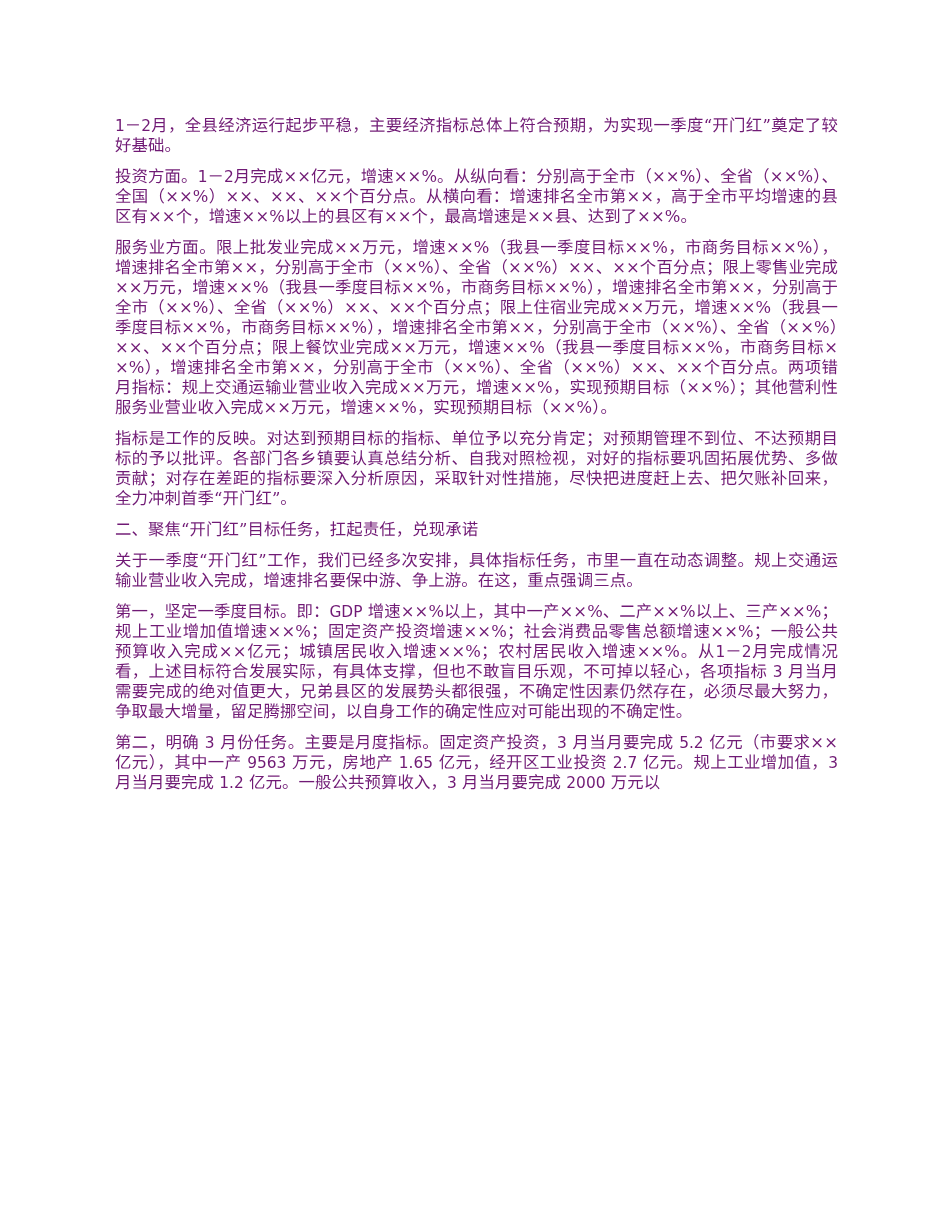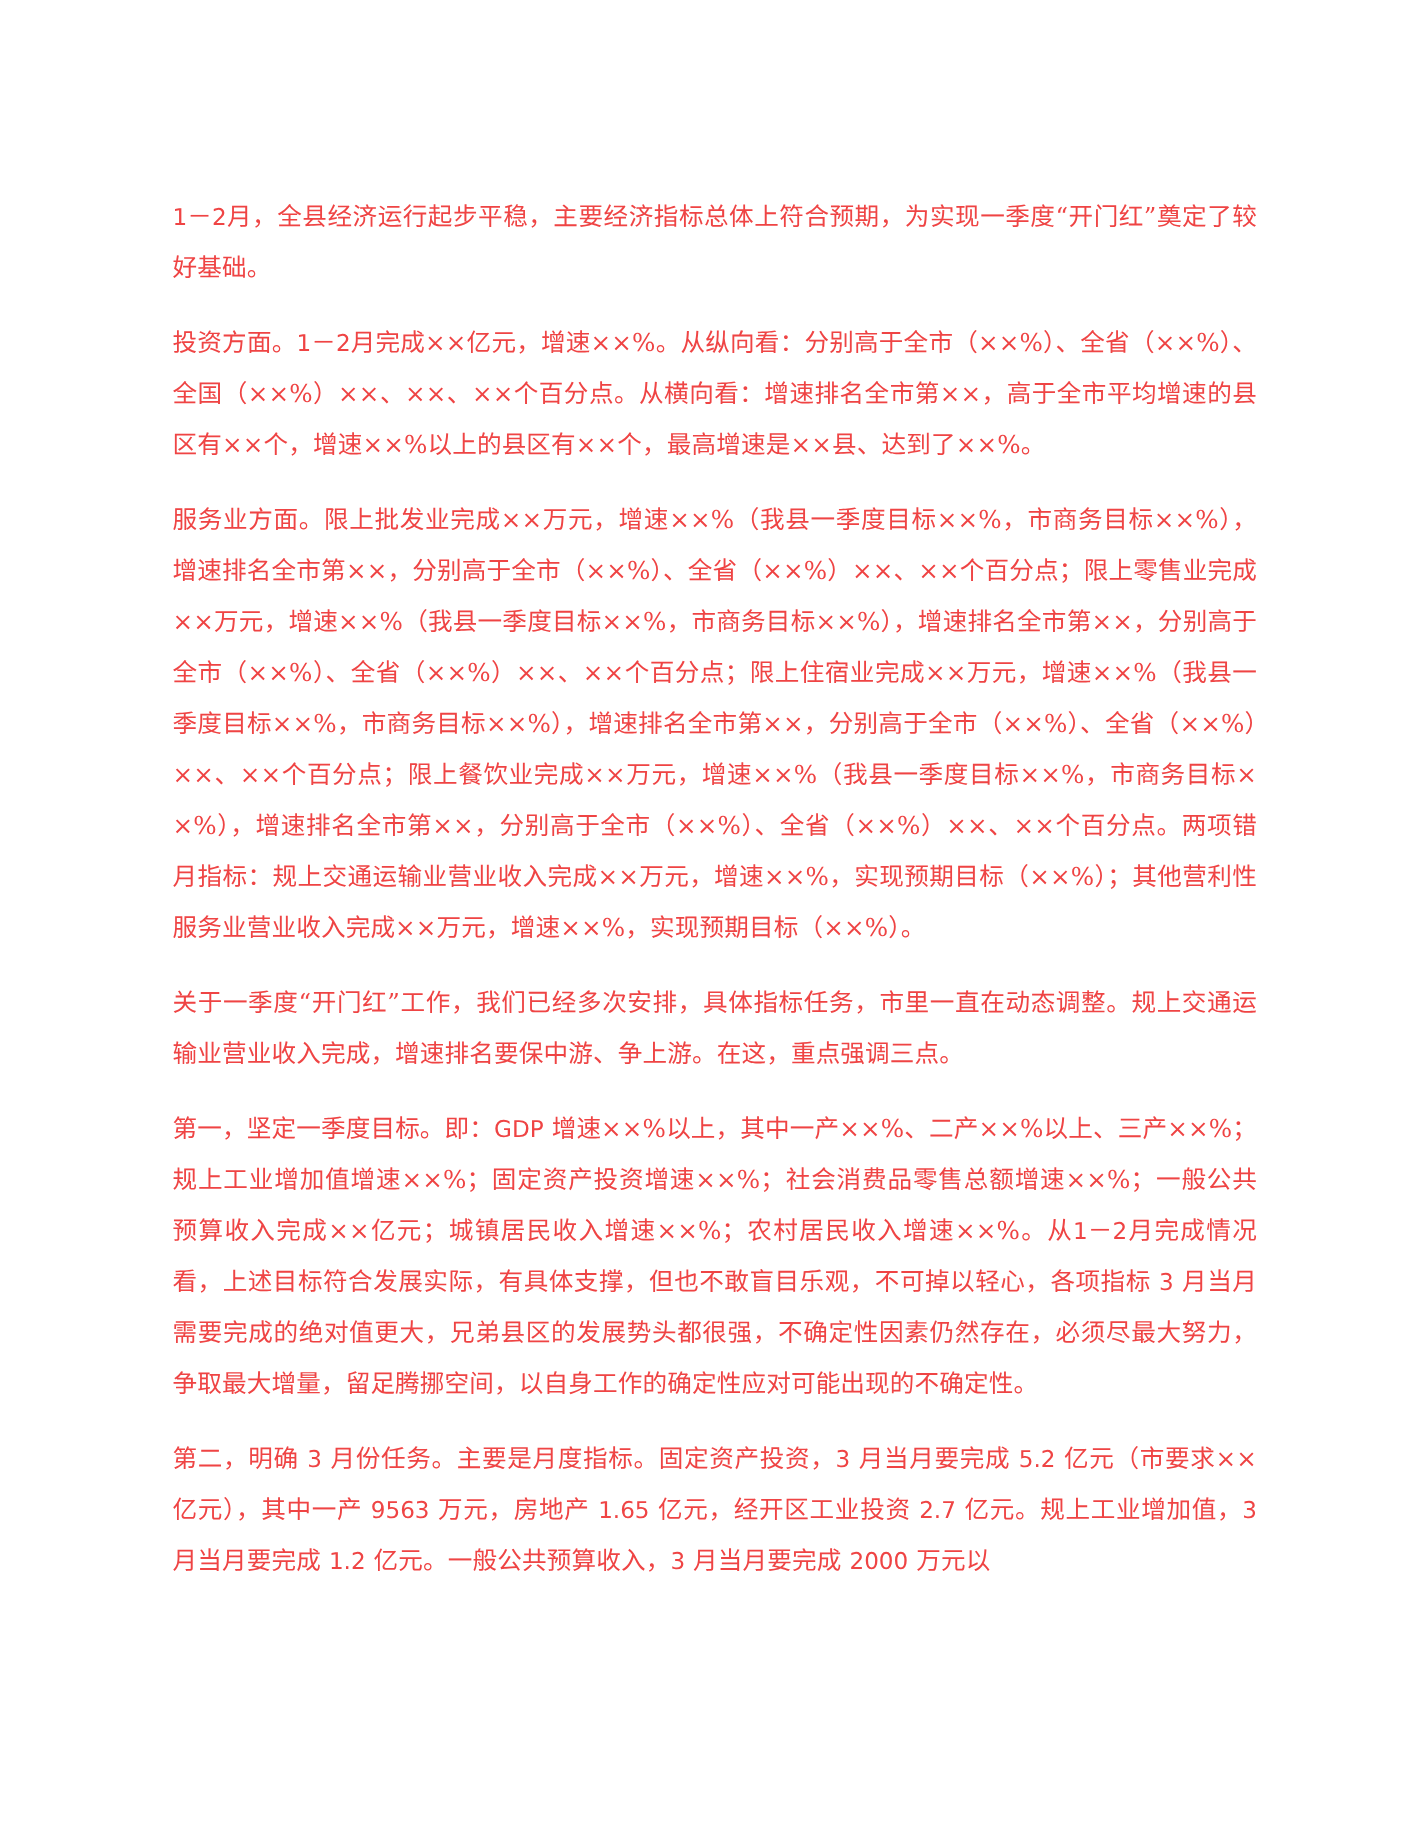--- a/index.html
+++ b/index.html
@@ -20,28 +20,28 @@
     box-sizing: border-box;
     width: 950px;
     height: 1230px;
     padding: 112px 112px 0 115px;
     background: #ffffff;
   }
   .doc-body {
     width: 723px;
   }
   p.para {
-    margin: 16px 0 11px 0;
+    margin: 4px 0 11px 0;
     font-size: 16.4px;
-    line-height: 34px;
+    line-height: 20px;
     text-align: justify;
     text-justify: inter-ideograph;
     letter-spacing: 0.1px;
     word-break: break-all;
-    color: #ef4444;
+    color: #701a75;
     font-family: "DejaVu Serif", "Liberation Serif", serif;
   }
   p.para.heading {
     margin-bottom: 11px;
   }
   
   .num {
     font-family: "DejaVu Sans", "Liberation Sans", sans-serif;
     font-size: 15.4px;
     letter-spacing: 0;
@@ -54,21 +54,23 @@
   <div class="doc-body">
 
     <p class="para"><span class="num">1</span>－<span class="num">2</span>月，全县经济运行起步平稳，主要经济指标总体上符合预期，为实现一季度“开门红”奠定了较好基础。</p>
 
     <p class="para">投资方面。<span class="num">1</span>－<span class="num">2</span>月完成××亿元，增速××%。从纵向看：分别高于全市（××%）、全省（××%）、全国（××%）××、××、××个百分点。从横向看：增速排名全市第××，高于全市平均增速的县区有××个，增速××%以上的县区有××个，最高增速是××县、达到了××%。</p>
 
 
     <p class="para">服务业方面。限上批发业完成××万元，增速××%（我县一季度目标××%，市商务目标××%），增速排名全市第××，分别高于全市（××%）、全省（××%）××、××个百分点；限上零售业完成××万元，增速××%（我县一季度目标××%，市商务目标××%），增速排名全市第××，分别高于全市（××%）、全省（××%）××、××个百分点；限上住宿业完成××万元，增速××%（我县一季度目标××%，市商务目标××%），增速排名全市第××，分别高于全市（××%）、全省（××%）××、××个百分点；限上餐饮业完成××万元，增速××%（我县一季度目标××%，市商务目标××%），增速排名全市第××，分别高于全市（××%）、全省（××%）××、××个百分点。两项错月指标：规上交通运输业营业收入完成××万元，增速××%，实现预期目标（××%）；其他营利性服务业营业收入完成××万元，增速××%，实现预期目标（××%）。</p>
 
 
+    <p class="para">指标是工作的反映。对达到预期目标的指标、单位予以充分肯定；对预期管理不到位、不达预期目标的予以批评。各部门各乡镇要认真总结分析、自我对照检视，对好的指标要巩固拓展优势、多做贡献；对存在差距的指标要深入分析原因，采取针对性措施，尽快把进度赶上去、把欠账补回来，全力冲刺首季“开门红”。</p>
 
+    <p class="para heading">二、聚焦“开门红”目标任务，扛起责任，兑现承诺</p>
 
     <p class="para">关于一季度“开门红”工作，我们已经多次安排，具体指标任务，市里一直在动态调整。规上交通运输业营业收入完成，增速排名要保中游、争上游。在这，重点强调三点。</p>
 
     <p class="para">第一，坚定一季度目标。即：<span class="num">GDP</span> 增速××%以上，其中一产××%、二产××%以上、三产××%；规上工业增加值增速××%；固定资产投资增速××%；社会消费品零售总额增速××%；一般公共预算收入完成××亿元；城镇居民收入增速××%；农村居民收入增速××%。从<span class="num">1</span>－<span class="num">2</span>月完成情况看，上述目标符合发展实际，有具体支撑，但也不敢盲目乐观，不可掉以轻心，各项指标 <span class="num">3</span> 月当月需要完成的绝对值更大，兄弟县区的发展势头都很强，不确定性因素仍然存在，必须尽最大努力，争取最大增量，留足腾挪空间，以自身工作的确定性应对可能出现的不确定性。</p>
 
     <p class="para">第二，明确 <span class="num">3</span> 月份任务。主要是月度指标。固定资产投资，<span class="num">3</span> 月当月要完成 <span class="num">5.2</span> 亿元（市要求××亿元），其中一产 <span class="num">9563</span> 万元，房地产 <span class="num">1.65</span> 亿元，经开区工业投资 <span class="num">2.7</span> 亿元。规上工业增加值，<span class="num">3</span> 月当月要完成 <span class="num">1.2</span> 亿元。一般公共预算收入，<span class="num">3</span> 月当月要完成 <span class="num">2000</span> 万元以</p>
 
   </div>
 </div>
 

